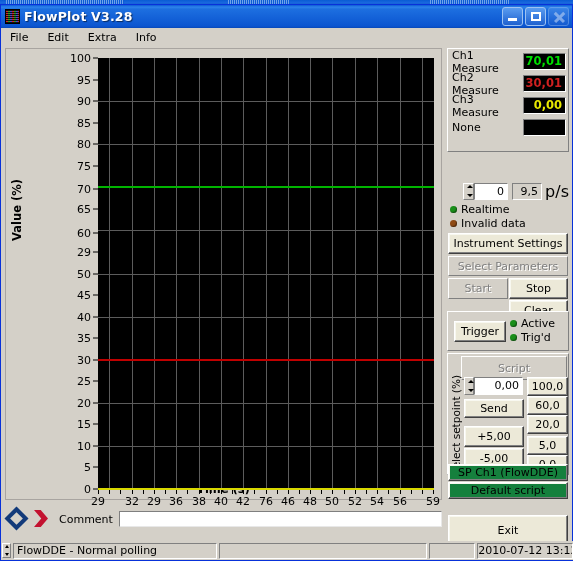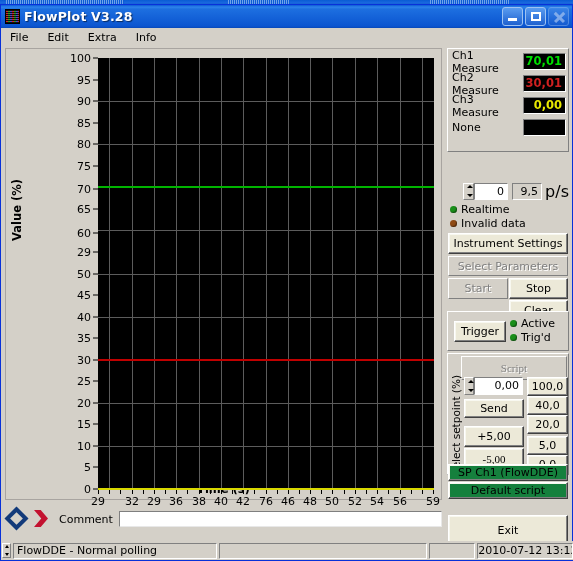--- a/index.html
+++ b/index.html
@@ -137,30 +137,30 @@
   .sp-btn{position:absolute;left:1px;top:180px;width:120px;height:20px;}
   .start-btn{position:absolute;left:1px;top:202px;width:60px;height:21px;}
   .stop-btn{position:absolute;left:62px;top:202px;width:59px;height:21px;}
   .clear-btn{position:absolute;left:62px;top:224px;width:59px;height:21px;}
 
   .trig-grp{position:absolute;left:0;top:250px;width:122px;height:40px;}
   .trig-btn{position:absolute;left:6px;top:9px;width:52px;height:21px;}
   .trig-leds{position:absolute;left:62px;top:4px;}
 
   .script-grp{position:absolute;left:0;top:292px;width:122px;height:122px;}
-  .script-btn{position:absolute;left:13px;top:2px;width:106px;height:24px;font-family:Liberation Serif, serif;}
+  .script-btn{position:absolute;left:13px;top:2px;width:106px;height:24px;}
   .ssp-label{position:absolute;left:1px;top:22px;height:97px;width:14px;
     display:flex;align-items:center;justify-content:center;}
   .ssp-label span{transform:rotate(-90deg);white-space:nowrap;font-size:10.5px;}
   .sp-spin{position:absolute;left:16px;top:23px;display:flex;height:18px;}
   .sp-spin .spin-btns{width:10px;}
   .sp-spin .spin-val{width:49px;line-height:16px;font-size:11px;}
   .send-btn{position:absolute;left:16px;top:45px;width:60px;height:19px;}
   .p5-btn{position:absolute;left:16px;top:72px;width:60px;height:21px;}
-  .m5-btn{position:absolute;left:16px;top:94px;width:60px;height:21px;font-family:Liberation Serif, serif;}
+  .m5-btn{position:absolute;left:16px;top:94px;width:60px;height:21px;}
   .pre{position:absolute;left:79px;width:41px;height:19px;}
   .pre0{top:23px;} .pre1{top:42px;} .pre2{top:61px;} .pre3{top:82px;} .pre4{top:101px;}
 
   .spch-btn{position:absolute;left:1px;top:416px;width:120px;height:17px;}
   .defscript-btn{position:absolute;left:1px;top:434px;width:120px;height:17px;}
   .exit-btn{position:absolute;left:1px;top:467px;width:120px;height:30px;}
 
   
   .statusbar{position:absolute;left:0;bottom:0;width:571px;height:19px;
     background:#d4d0c8;display:flex;align-items:center;padding:0 1px;}
@@ -469,21 +469,21 @@
             <div class="spin-btns">
               <div class="up"></div>
               <div class="dn"></div>
             </div>
             <div class="spin-val">0,00</div>
           </div>
           <div class="btn send-btn">Send</div>
           <div class="btn p5-btn">+5,00</div>
           <div class="btn m5-btn">-5,00</div>
           <div class="btn pre pre0">100,0</div>
-          <div class="btn pre pre1">40,0</div>
+          <div class="btn pre pre1">60,0</div>
           <div class="btn pre pre2">20,0</div>
           <div class="btn pre pre3">5,0</div>
           <div class="btn pre pre4">0,0</div>
         </div>
 
         <div class="btn flat spch-btn">SP Ch1 (FlowDDE)</div>
         <div class="btn flat defscript-btn">Default script</div>
         <div class="btn exit-btn">Exit</div>
       </div>
     </div>

